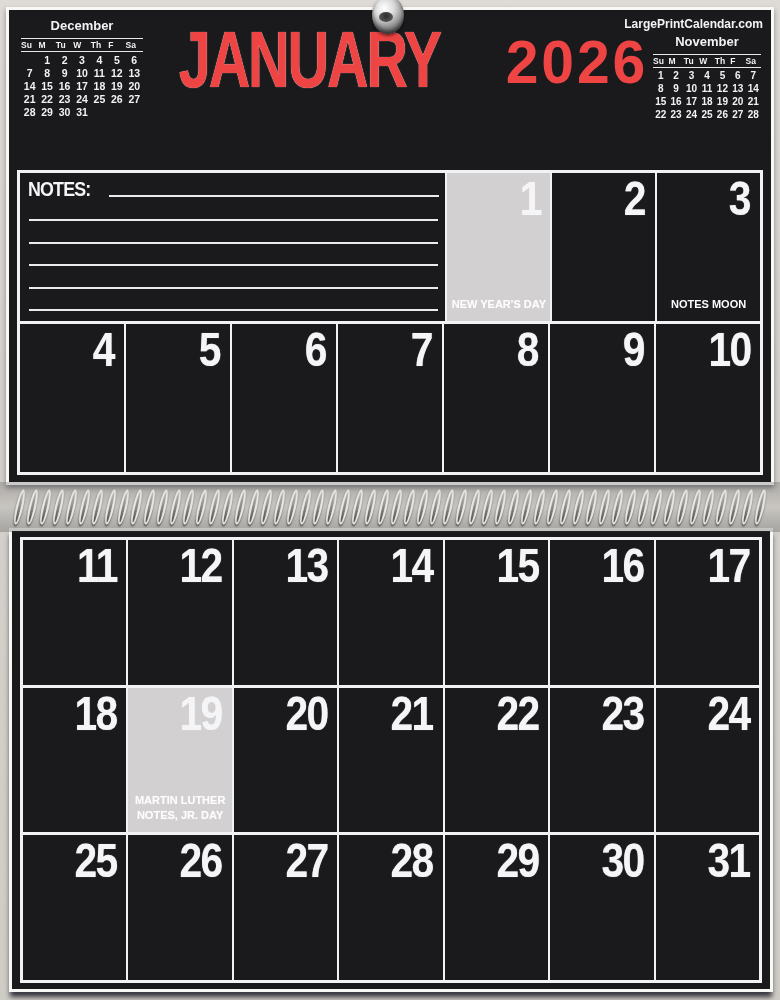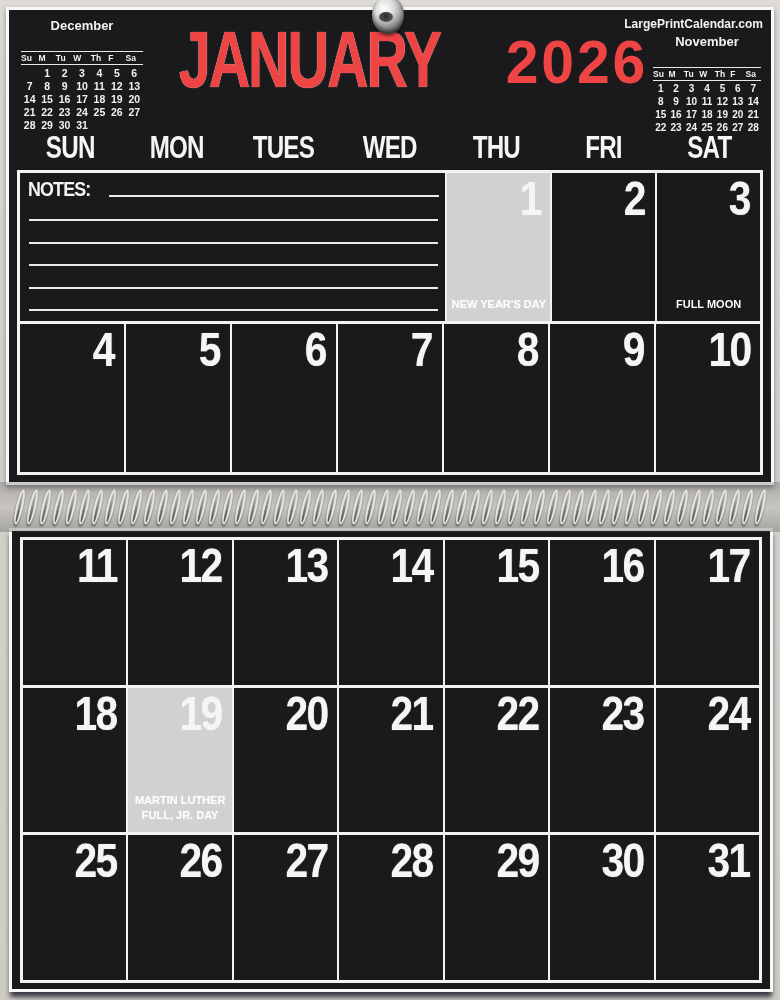--- a/index.html
+++ b/index.html
@@ -50,21 +50,21 @@
   .title-month{font-size:80px;font-weight:bold;letter-spacing:-3px;line-height:1;vertical-align:baseline;
     transform:scaleX(.72);transform-origin:center;display:inline-block;text-shadow:0 0 1px #fff;}
   .title-year{font-size:62px;font-weight:600;letter-spacing:3px;line-height:1;display:inline-block;
     transform:scaleX(.95) translateY(-4px);vertical-align:baseline;margin-left:6px;}
 
   
   .mini{position:absolute;color:#f2f1f3;z-index:3;}
   .mini-dec{left:12px;top:8px;width:122px;}
   .mini-feb{right:10px;top:24px;width:108px;}
   .brand{position:absolute;right:8px;top:7px;color:#f4f3f5;font-size:12px;font-weight:bold;letter-spacing:0;z-index:3;}
-  .mini-title{text-align:center;font-size:13px;font-weight:bold;border-bottom:1.5px solid #e8e8e8;padding-bottom:18px;}
+  .mini-title{text-align:center;font-size:13px;font-weight:bold;border-bottom:1.5px solid #e8e8e8;padding-bottom:5px;}
   .mini-letters{display:grid;grid-template-columns:repeat(7,1fr);font-size:8.5px;font-weight:bold;
     border-bottom:1.5px solid #e8e8e8;padding:1px 0;}
   .mini-letters span{}
   .mini-days{display:grid;grid-template-columns:repeat(7,1fr);font-size:10.5px;font-weight:bold;row-gap:1px;margin-top:2px;}
   .mini-days .md{text-align:center;line-height:12px;}
   .mini-feb .mini-days{font-size:10px;}
 
   
   .dow-row{position:absolute;left:8px;right:8px;top:122px;display:flex;z-index:2;}
   .dow{flex:1;text-align:center;color:#f5f4f6;font-size:31px;font-weight:bold;line-height:1;}
@@ -198,29 +198,20 @@
           <span class="md">27</span>
           <span class="md">28</span>
         </div>
     </div>
 
     <div class="title-row">
       <span class="title-month">JANUARY</span>
       <span class="title-year">2026</span>
     </div>
 
-    <div class="dow-row">
-      <div class="dow"><span class="cond">SUN</span></div>
-      <div class="dow"><span class="cond">MON</span></div>
-      <div class="dow"><span class="cond">TUES</span></div>
-      <div class="dow"><span class="cond">WED</span></div>
-      <div class="dow"><span class="cond">THU</span></div>
-      <div class="dow"><span class="cond">FRI</span></div>
-      <div class="dow"><span class="cond">SAT</span></div>
-    </div>
 
     <div class="grid grid-main">
       <div class="grid-row">
         <div class="notes-area">
           <div class="notes-head">
             <span class="notes-label">NOTES:</span>
             <span class="head-line"></span>
           </div>
           <div class="note-line"></div>
           <div class="note-line"></div>
@@ -230,21 +221,21 @@
         </div>
         <div class="day-cell cell-border-left highlight">
           <span class="daynum">1</span>
           <span class="holiday">NEW YEAR'S DAY</span>
         </div>
         <div class="day-cell">
           <span class="daynum">2</span>
         </div>
         <div class="day-cell">
           <span class="daynum">3</span>
-          <span class="holiday">FULL MOON</span>
+          <span class="holiday">NOTES MOON</span>
         </div>
       </div>
       <div class="grid-row">
 
           <div class="day-cell">
             <span class="daynum">4</span>
           </div>
 
           <div class="day-cell">
             <span class="daynum">5</span>
@@ -372,21 +363,21 @@
         </div>
 
       <div class="grid-row">
         <div class="day-cell">
           <span class="daynum">18</span>
         </div>
         <div class="day-cell highlight">
           <span class="daynum">19</span>
           <span class="holiday">
             <span>MARTIN LUTHER</span><br>
-            <span>FULL, JR. DAY</span>
+            <span>NOTES, JR. DAY</span>
           </span>
         </div>
         <div class="day-cell">
           <span class="daynum">20</span>
         </div>
         <div class="day-cell">
           <span class="daynum">21</span>
         </div>
         <div class="day-cell">
           <span class="daynum">22</span>

